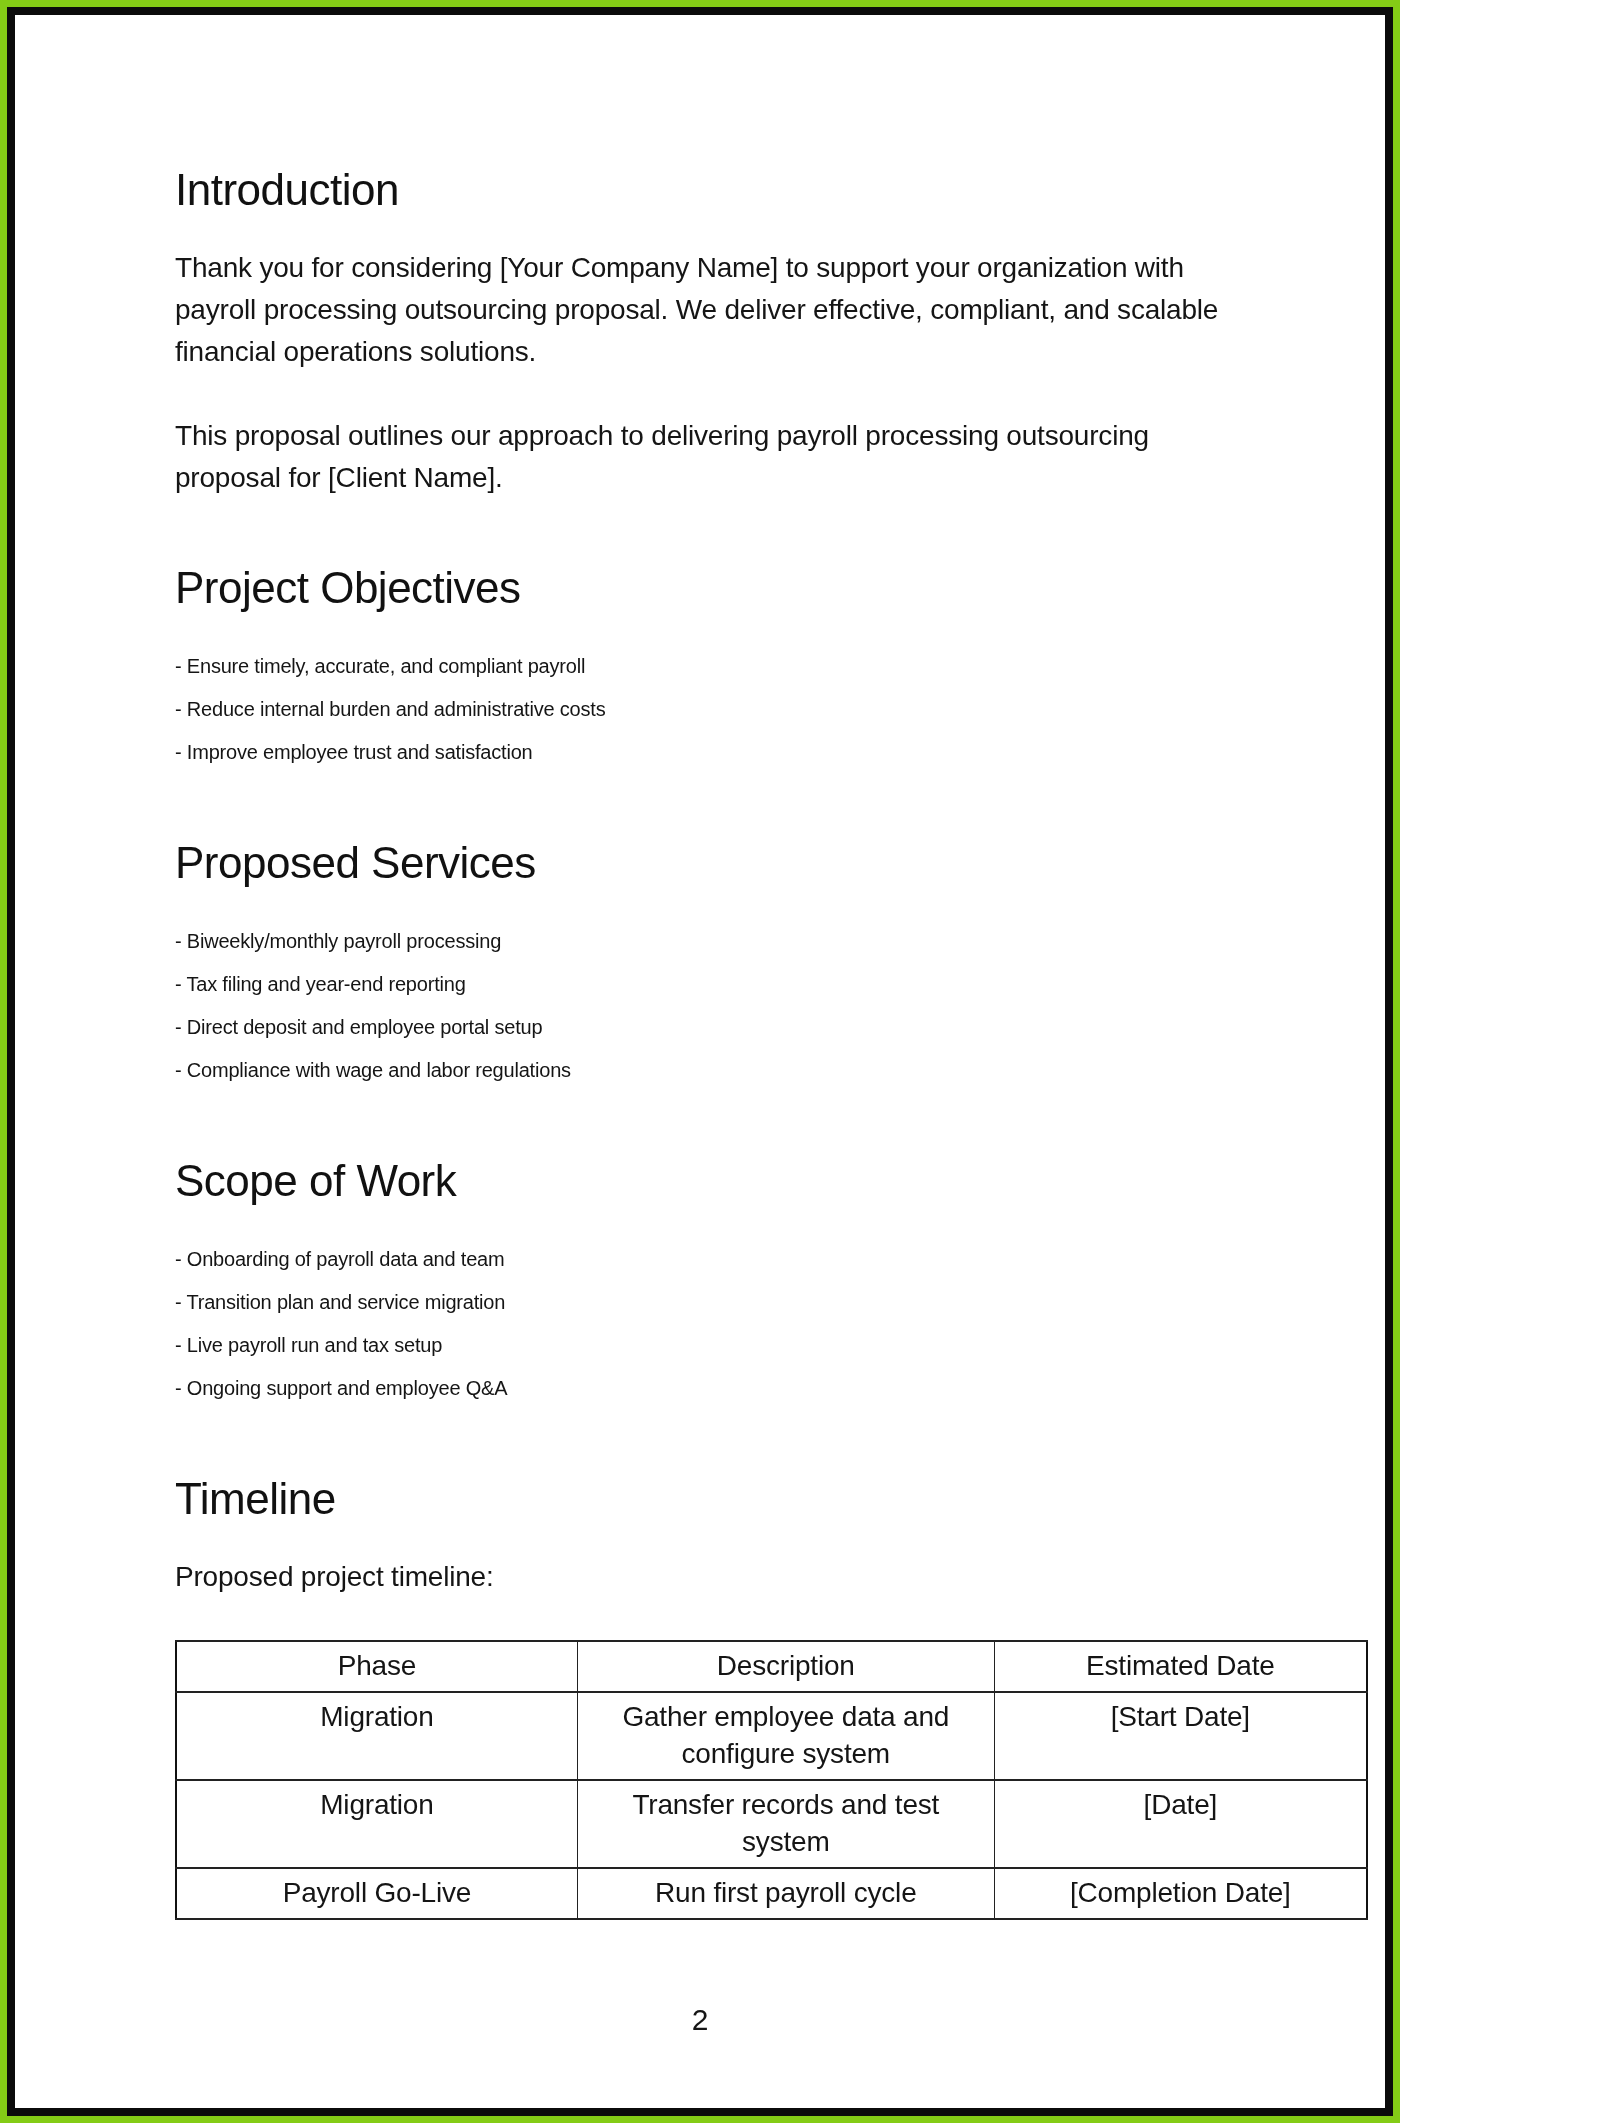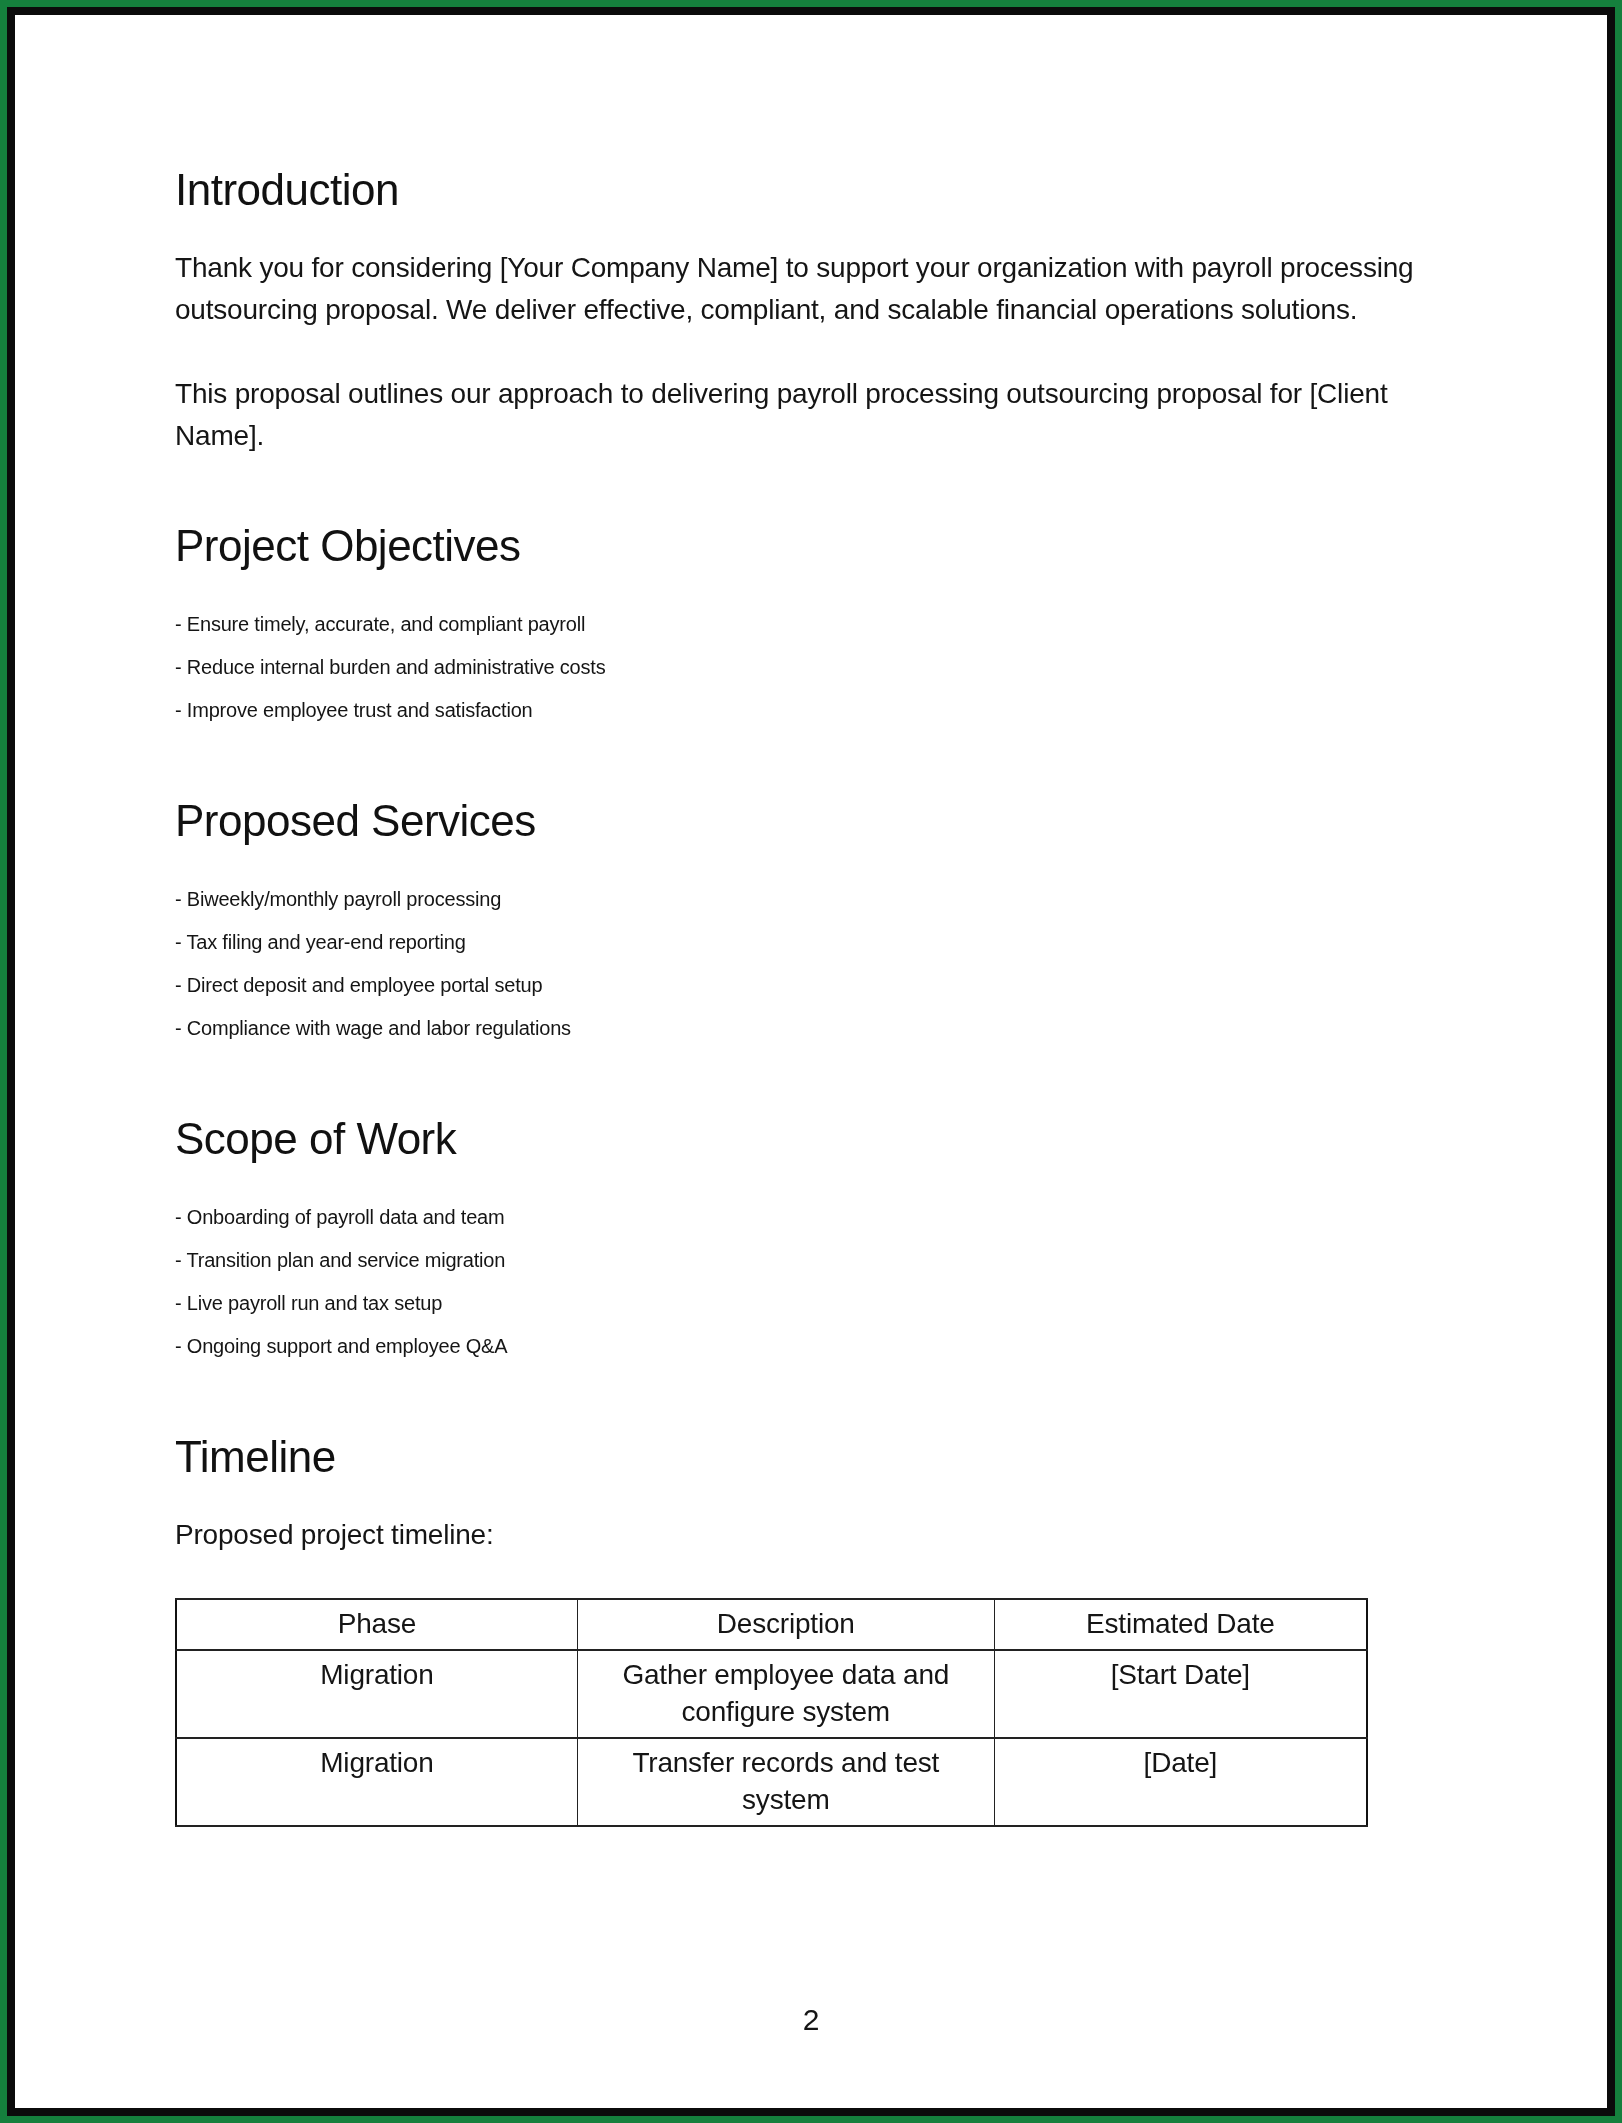--- a/index.html
+++ b/index.html
@@ -5,23 +5,23 @@
   * { box-sizing: border-box; }
   html, body {
     margin: 0;
     padding: 0;
     background: #ffffff;
     font-family: "Liberation Sans", "DejaVu Sans", sans-serif;
     color: #151515;
   }
   .viewport {
     position: relative;
-    width: 1622px;
+    width: 1400px;
     height: 2123px;
-    background: #15803d;
+    background: #84cc16;
     overflow: hidden;
   }
   
   .page-frame {
     position: absolute;
     top: 7px; left: 7px; right: 7px; bottom: 7px;
     border: 8px solid #0b0b0b;
     background: #ffffff;
   }
   .content {
@@ -137,19 +137,24 @@
           <tr>
             <td>Migration</td>
             <td>Gather employee data and configure system</td>
             <td>[Start Date]</td>
           </tr>
           <tr>
             <td>Migration</td>
             <td>Transfer records and test system</td>
             <td>[Date]</td>
           </tr>
+          <tr>
+            <td>Payroll Go-Live</td>
+            <td>Run first payroll cycle</td>
+            <td>[Completion Date]</td>
+          </tr>
         </tbody>
       </table>
 
     </div>
     <div class="page-number">2</div>
   </div>
 </div>
 
 </body></html>

